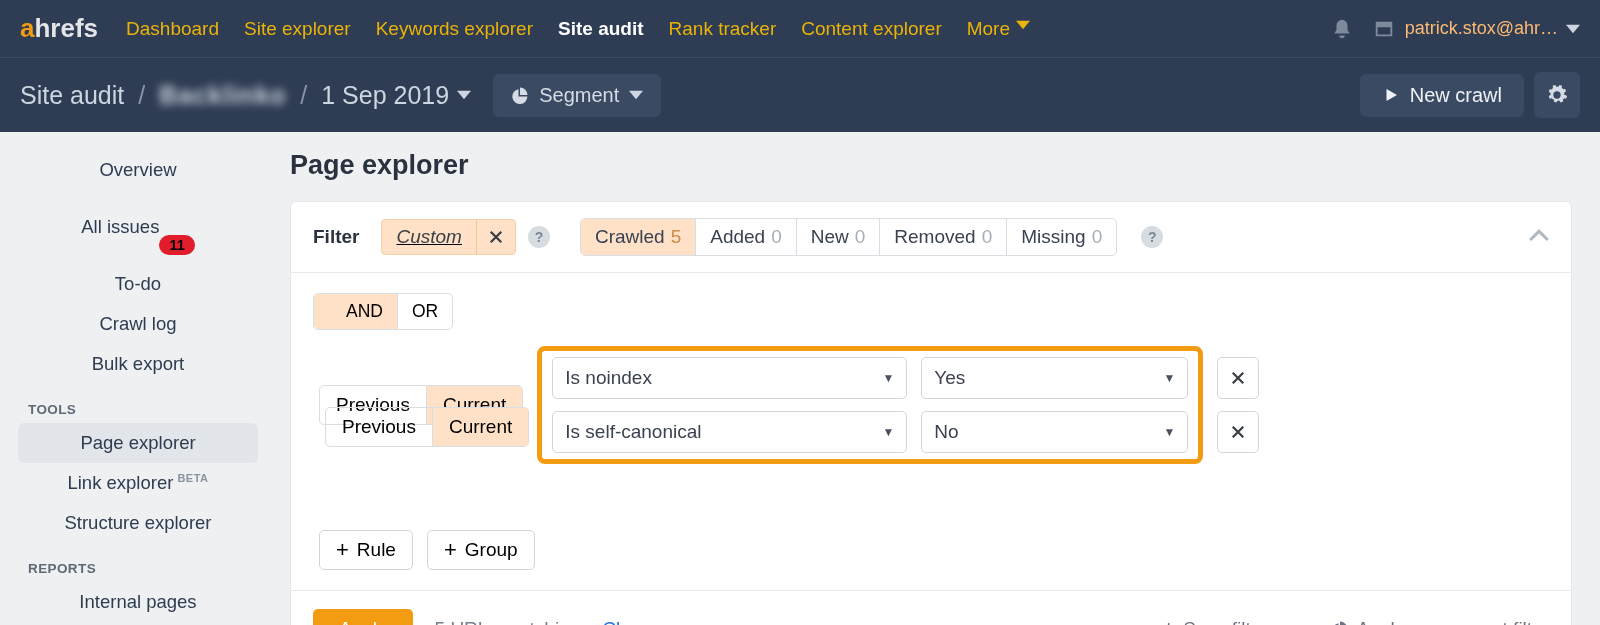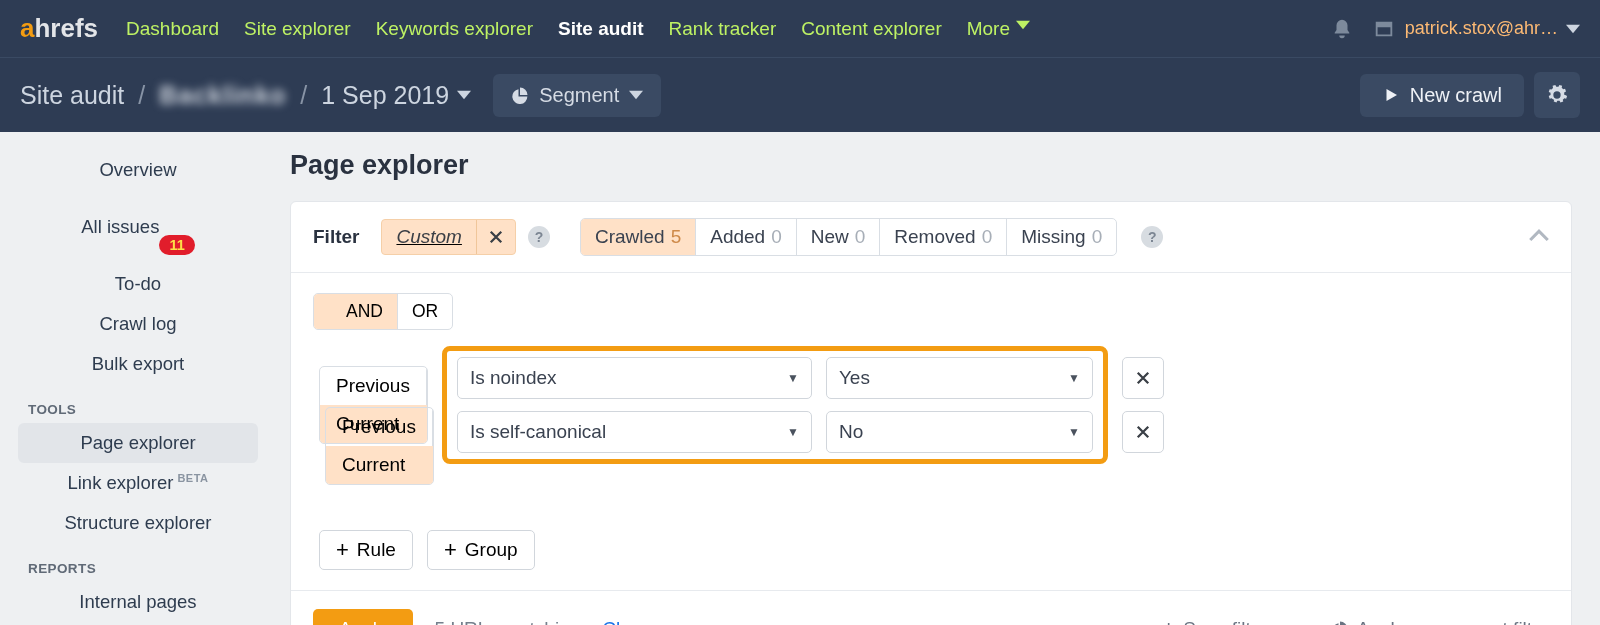--- a/index.html
+++ b/index.html
@@ -3,21 +3,21 @@
 <meta charset="utf-8">
 <style>
 * { box-sizing: border-box; margin: 0; padding: 0; font-family: -apple-system, BlinkMacSystemFont, "Segoe UI", Helvetica, Arial, sans-serif; }
 body { background: #eef0f2; width: 1600px; height: 625px; overflow: hidden; }
 
 
 .topnav { background: #2e3c54; height: 57px; display: flex; align-items: center; padding: 0 20px; color: #b6bec9; font-size: 19px; }
 .logo { font-family: "Courier New", monospace; font-weight: bold; font-size: 26px; letter-spacing: 0px; margin-right: 28px; }
 .logo .a-letter { color: #f39c12; }
 .logo .rest { color: #ffffffdd; }
-.nav-item { margin-right: 25px; cursor: pointer; color: #bef264; }
+.nav-item { margin-right: 25px; cursor: pointer; color: #eab308; }
 .nav-item.active { color: #fff; font-weight: 600; }
 .nav-more { display: inline-flex; align-items: flex-start; gap: 6px; }
 .nav-spacer { flex: 1; }
 .nav-icon { width: 22px; height: 22px; fill: #7d8a9c; margin: 0 10px; cursor: pointer; }
 .user { color: #fdba74; font-size: 18px; display: inline-flex; align-items: center; gap: 8px; }
 
 
 .breadcrumb-bar { background: #2e3c54; height: 75px; display: flex; align-items: center; padding: 0 20px; border-top: 1px solid #3a4a63; }
 .crumb { color: #cdd5e0; font-size: 25px; display: flex; align-items: center; gap: 14px; }
 .crumb .sep { color: #8894a6; }
@@ -28,21 +28,21 @@
 .new-crawl { background: #3a4a63; color: #eef1f6; border-radius: 6px; padding: 10px 22px; font-size: 20px; display: inline-flex; align-items: center; gap: 10px; cursor: pointer; }
 .gear-btn { background: #3a4a63; border-radius: 6px; width: 46px; height: 46px; display: inline-flex; align-items: center; justify-content: center; margin-left: 10px; cursor: pointer; }
 .gear-btn svg { fill: #d6dce5; width: 22px; height: 22px; }
 
 
 .layout { display: flex; height: calc(625px - 132px); }
 .sidebar { width: 266px; padding: 18px 8px 0 18px; font-size: 18.5px; color: #2e3c4f; }
 .side-item { padding: 9px 10px; border-radius: 6px; cursor: pointer; display: flex; align-items: center; justify-content: center; }
 .side-item.active { background: #e2e5e9; font-weight: 400; }
 .side-section { font-size: 13.5px; font-weight: 700; letter-spacing: 0.4px; color: #606a77; padding: 18px 10px 6px; }
-.badge { background: #e11d2b; color: #fde047; border-radius: 12px; font-size: 14.5px; font-weight: 700; padding: 2px 10px; margin-top: 36px; }
+.badge { background: #e11d2b; color: #000000; border-radius: 12px; font-size: 14.5px; font-weight: 700; padding: 2px 10px; margin-top: 36px; }
 .beta { font-size: 11px; color: #8a94a1; vertical-align: super; margin-left: 4px; font-weight: 600; letter-spacing: 0.5px; }
 
 .main { flex: 1; padding: 18px 28px 0 24px; }
 .page-title { font-size: 27px; font-weight: 700; color: #2a3240; margin-bottom: 20px; }
 
 .panel { background: #fff; border-radius: 6px; border: 1px solid #e3e6ea; overflow: hidden; }
 .panel-top { padding: 16px 22px; display: flex; align-items: center; gap: 12px; border-bottom: 1px solid #e7eaee; position: relative; }
 .filter-label { font-weight: 700; font-size: 19px; color: #2a3240; margin-right: 10px; }
 .custom-chip { background: #ffe1c7; border: 1px solid #f5cfa8; border-radius: 4px; display: inline-flex; align-items: center; text-decoration: underline; }
 .custom-chip .txt { font-style: italic; font-size: 19px; color: #3b3f46; padding: 6px 14px; border-right: 1px solid #f0c69a; }
@@ -57,21 +57,21 @@
 .pill.active .cnt { color: #ce8a4a; }
 .collapse-chev { position: absolute; right: 22px; top: 50%; transform: translateY(-50%); cursor: pointer; color: #b1b8c1; }
 
 .panel-body { padding: 20px 22px; }
 .logic-group { display: inline-flex; border: 1px solid #d9dee4; border-radius: 5px; overflow: hidden; margin-bottom: 16px; }
 .logic-btn { padding: 7px 14px; font-size: 17.5px; cursor: pointer; border-right: 1px solid #d9dee4; }
 .logic-btn:last-child { border-right: 0; }
 .logic-btn.active { background: #ffe1c7; padding-left: 32px; }
 
 .rule-row { display: flex; align-items: center; gap: 14px; margin-bottom: 12px; }
-.prev-cur { display: inline-flex; border: 1px solid #d9dee4; border-radius: 5px; overflow: hidden; margin-left: 6px; flex-direction: column; }
+.prev-cur { display: inline-flex; border: 1px solid #d9dee4; border-radius: 5px; overflow: hidden; margin-left: 6px; }
 .pc-btn { padding: 8px 16px; font-size: 19px; cursor: pointer; border-right: 1px solid #d9dee4; }
 .pc-btn:last-child { border-right: none; }
 .pc-btn.active { background: #ffe1c7; }
 
 .highlight-box { border: 5px solid #f39c12; border-radius: 8px; padding: 6px 10px; display: inline-flex; flex-direction: column; gap: 12px; background: #fff; }
 .sel-row { display: flex; gap: 14px; }
 .fake-select { border: 1px solid #d1d6dc; border-radius: 5px; height: 42px; display: flex; align-items: center; justify-content: space-between; padding: 0 12px; font-size: 19px; color: #3a4250; cursor: pointer; background: #fff; }
 .fake-select.metric { width: 355px; }
 .fake-select.value { width: 267px; }
 .chev { font-size: 12px; color: #4a525e; }

